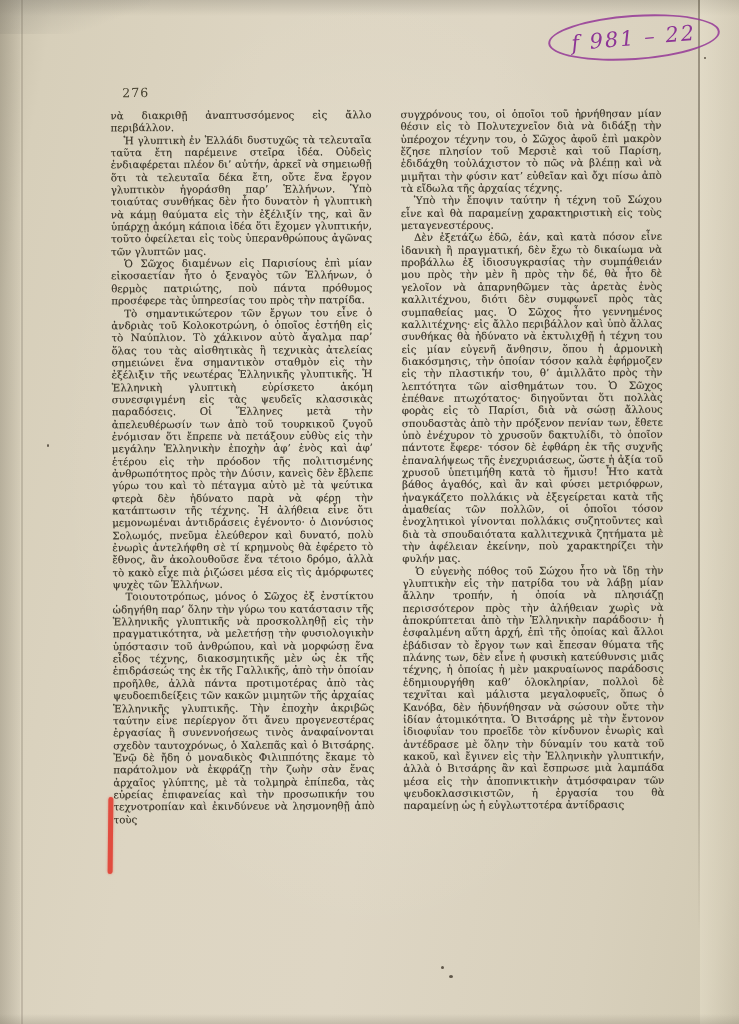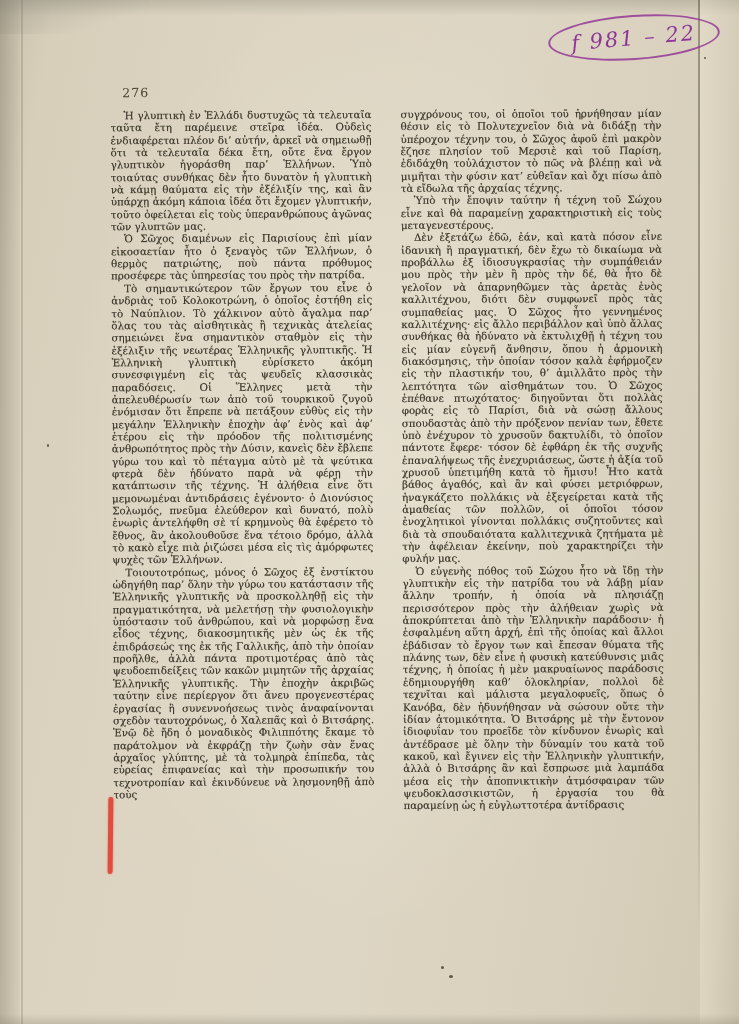--- a/index.html
+++ b/index.html
@@ -150,20 +150,21 @@
   <div class="edge-bottom"></div>
 
   <div class="annotation">
     <span class="annotation-text">f 981 – 22</span>
   </div>
 
   <div class="content">
     <div class="page-number">276</div>
     <div class="columns">
       <div class="col">
+        <p class="no-indent">νὰ διακριθῇ ἀναπτυσσόμενος εἰς ἄλλο περιβάλλον.</p>
         <p>Ἡ γλυπτικὴ ἐν Ἑλλάδι δυστυχῶς τὰ τελευταῖα ταῦτα ἔτη παρέμεινε στεῖρα ἰδέα. Οὐδεὶς ἐνδιαφέρεται πλέον δι’ αὐτήν, ἀρκεῖ νὰ σημειωθῇ ὅτι τὰ τελευταῖα δέκα ἔτη, οὔτε ἕνα ἔργον γλυπτικὸν ἠγοράσθη παρ’ Ἑλλήνων. Ὑπὸ τοιαύτας συνθήκας δὲν ἦτο δυνατὸν ἡ γλυπτικὴ νὰ κάμῃ θαύματα εἰς τὴν ἐξέλιξίν της, καὶ ἂν ὑπάρχῃ ἀκόμη κάποια ἰδέα ὅτι ἔχομεν γλυπτικήν, τοῦτο ὀφείλεται εἰς τοὺς ὑπερανθρώπους ἀγῶνας τῶν γλυπτῶν μας.</p>
         <p>Ὁ Σῶχος διαμένων εἰς Παρισίους ἐπὶ μίαν εἰκοσαετίαν ἦτο ὁ ξεναγὸς τῶν Ἑλλήνων, ὁ θερμὸς πατριώτης, ποὺ πάντα πρόθυμος προσέφερε τὰς ὑπηρεσίας του πρὸς τὴν πατρίδα.</p>
         <p>Τὸ σημαντικώτερον τῶν ἔργων του εἶνε ὁ ἀνδριὰς τοῦ Κολοκοτρώνη, ὁ ὁποῖος ἐστήθη εἰς τὸ Ναύπλιον. Τὸ χάλκινον αὐτὸ ἄγαλμα παρ’ ὅλας του τὰς αἰσθητικὰς ἢ τεχνικὰς ἀτελείας σημειώνει ἕνα σημαντικὸν σταθμὸν εἰς τὴν ἐξέλιξιν τῆς νεωτέρας Ἑλληνικῆς γλυπτικῆς. Ἡ Ἑλληνικὴ γλυπτικὴ εὑρίσκετο ἀκόμη συνεσφιγμένη εἰς τὰς ψευδεῖς κλασσικὰς παραδόσεις. Οἱ Ἕλληνες μετὰ τὴν ἀπελευθέρωσίν των ἀπὸ τοῦ τουρκικοῦ ζυγοῦ ἐνόμισαν ὅτι ἔπρεπε νὰ πετάξουν εὐθὺς εἰς τὴν μεγάλην Ἑλληνικὴν ἐποχὴν ἀφ’ ἑνὸς καὶ ἀφ’ ἑτέρου εἰς τὴν πρόοδον τῆς πολιτισμένης ἀνθρωπότητος πρὸς τὴν Δύσιν, κανεὶς δὲν ἔβλεπε γύρω του καὶ τὸ πέταγμα αὐτὸ μὲ τὰ ψεύτικα φτερὰ δὲν ἠδύνατο παρὰ νὰ φέρῃ τὴν κατάπτωσιν τῆς τέχνης. Ἡ ἀλήθεια εἶνε ὅτι μεμονωμέναι ἀντιδράσεις ἐγένοντο· ὁ Διονύσιος Σολωμός, πνεῦμα ἐλεύθερον καὶ δυνατό, πολὺ ἐνωρὶς ἀντελήφθη σὲ τί κρημνοὺς θὰ ἐφέρετο τὸ ἔθνος, ἂν ἀκολουθοῦσε ἕνα τέτοιο δρόμο, ἀλλὰ τὸ κακὸ εἶχε πιὰ ῥιζώσει μέσα εἰς τὶς ἀμόρφωτες ψυχὲς τῶν Ἑλλήνων.</p>
         <p>Τοιουτοτρόπως, μόνος ὁ Σῶχος ἐξ ἐνστίκτου ὡδηγήθη παρ’ ὅλην τὴν γύρω του κατάστασιν τῆς Ἑλληνικῆς γλυπτικῆς νὰ προσκολληθῇ εἰς τὴν πραγματικότητα, νὰ μελετήσῃ τὴν φυσιολογικὴν ὑπόστασιν τοῦ ἀνθρώπου, καὶ νὰ μορφώσῃ ἕνα εἶδος τέχνης, διακοσμητικῆς μὲν ὡς ἐκ τῆς ἐπιδράσεώς της ἐκ τῆς Γαλλικῆς, ἀπὸ τὴν ὁποίαν προῆλθε, ἀλλὰ πάντα προτιμοτέρας ἀπὸ τὰς ψευδοεπιδείξεις τῶν κακῶν μιμητῶν τῆς ἀρχαίας Ἑλληνικῆς γλυπτικῆς. Τὴν ἐποχὴν ἀκριβῶς ταύτην εἶνε περίεργον ὅτι ἄνευ προγενεστέρας ἐργασίας ἢ συνεννοήσεως τινὸς ἀναφαίνονται σχεδὸν ταυτοχρόνως, ὁ Χαλεπᾶς καὶ ὁ Βιτσάρης. Ἐνῷ δὲ ἤδη ὁ μοναδικὸς Φιλιππότης ἔκαμε τὸ παράτολμον νὰ ἐκφράζῃ τὴν ζωὴν σὰν ἕνας ἀρχαῖος γλύπτης, μὲ τὰ τολμηρὰ ἐπίπεδα, τὰς εὐρείας ἐπιφανείας καὶ τὴν προσωπικήν του τεχνοτροπίαν καὶ ἐκινδύνευε νὰ λησμονηθῇ ἀπὸ τοὺς</p>
       </div>
       <div class="col">
         <p class="no-indent">συγχρόνους του, οἱ ὁποῖοι τοῦ ἠρνήθησαν μίαν θέσιν εἰς τὸ Πολυτεχνεῖον διὰ νὰ διδάξῃ τὴν ὑπέροχον τέχνην του, ὁ Σῶχος ἀφοῦ ἐπὶ μακρὸν ἔζησε πλησίον τοῦ Μερσιὲ καὶ τοῦ Παρίση, ἐδιδάχθη τοὐλάχιστον τὸ πῶς νὰ βλέπῃ καὶ νὰ μιμῆται τὴν φύσιν κατ’ εὐθεῖαν καὶ ὄχι πίσω ἀπὸ τὰ εἴδωλα τῆς ἀρχαίας τέχνης.</p>
         <p>Ὑπὸ τὴν ἔποψιν ταύτην ἡ τέχνη τοῦ Σώχου εἶνε καὶ θὰ παραμείνῃ χαρακτηριστικὴ εἰς τοὺς μεταγενεστέρους.</p>
         <p>Δὲν ἐξετάζω ἐδῶ, ἐάν, καὶ κατὰ πόσον εἶνε ἰδανικὴ ἢ πραγματική, δὲν ἔχω τὸ δικαίωμα νὰ προβάλλω ἐξ ἰδιοσυγκρασίας τὴν συμπάθειάν μου πρὸς τὴν μὲν ἢ πρὸς τὴν δέ, θὰ ἦτο δὲ γελοῖον νὰ ἀπαρνηθῶμεν τὰς ἀρετὰς ἑνὸς καλλιτέχνου, διότι δὲν συμφωνεῖ πρὸς τὰς συμπαθείας μας. Ὁ Σῶχος ἦτο γεννημένος καλλιτέχνης· εἰς ἄλλο περιβάλλον καὶ ὑπὸ ἄλλας συνθήκας θὰ ἠδύνατο νὰ ἐκτυλιχθῇ ἡ τέχνη του εἰς μίαν εὐγενῆ ἄνθησιν, ὅπου ἡ ἁρμονικὴ διακόσμησις, τὴν ὁποίαν τόσον καλὰ ἐφήρμοζεν εἰς τὴν πλαστικήν του, θ’ ἀμιλλᾶτο πρὸς τὴν λεπτότητα τῶν αἰσθημάτων του. Ὁ Σῶχος ἐπέθανε πτωχότατος· διηγοῦνται ὅτι πολλὰς φορὰς εἰς τὸ Παρίσι, διὰ νὰ σώσῃ ἄλλους σπουδαστὰς ἀπὸ τὴν πρόξενον πενίαν των, ἔθετε ὑπὸ ἐνέχυρον τὸ χρυσοῦν δακτυλίδι, τὸ ὁποῖον πάντοτε ἔφερε· τόσον δὲ ἐφθάρη ἐκ τῆς συχνῆς ἐπαναλήψεως τῆς ἐνεχυριάσεως, ὥστε ἡ ἀξία τοῦ χρυσοῦ ὑπετιμήθη κατὰ τὸ ἥμισυ! Ἦτο κατὰ βάθος ἀγαθός, καὶ ἂν καὶ φύσει μετριόφρων, ἠναγκάζετο πολλάκις νὰ ἐξεγείρεται κατὰ τῆς ἀμαθείας τῶν πολλῶν, οἱ ὁποῖοι τόσον ἐνοχλητικοὶ γίνονται πολλάκις συζητοῦντες καὶ διὰ τὰ σπουδαιότατα καλλιτεχνικὰ ζητήματα μὲ τὴν ἀφέλειαν ἐκείνην, ποὺ χαρακτηρίζει τὴν φυλήν μας.</p>
         <p>Ὁ εὐγενὴς πόθος τοῦ Σώχου ἦτο νὰ ἴδῃ τὴν γλυπτικὴν εἰς τὴν πατρίδα του νὰ λάβῃ μίαν ἄλλην τροπήν, ἡ ὁποία νὰ πλησιάζῃ περισσότερον πρὸς τὴν ἀλήθειαν χωρὶς νὰ ἀποκρύπτεται ἀπὸ τὴν Ἑλληνικὴν παράδοσιν· ἡ ἐσφαλμένη αὕτη ἀρχή, ἐπὶ τῆς ὁποίας καὶ ἄλλοι ἐβάδισαν τὸ ἔργον των καὶ ἔπεσαν θύματα τῆς πλάνης των, δὲν εἶνε ἡ φυσικὴ κατεύθυνσις μιᾶς τέχνης, ἡ ὁποίας ἡ μὲν μακρυαίωνος παράδοσις ἐδημιουργήθη καθ’ ὁλοκληρίαν, πολλοὶ δὲ τεχνῖται καὶ μάλιστα μεγαλοφυεῖς, ὅπως ὁ Κανόβα, δὲν ἠδυνήθησαν νὰ σώσουν οὔτε τὴν ἰδίαν ἀτομικότητα. Ὁ Βιτσάρης μὲ τὴν ἔντονον ἰδιοφυΐαν του προεῖδε τὸν κίνδυνον ἐνωρὶς καὶ ἀντέδρασε μὲ ὅλην τὴν δύναμίν του κατὰ τοῦ κακοῦ, καὶ ἔγινεν εἰς τὴν Ἑλληνικὴν γλυπτικήν, ἀλλὰ ὁ Βιτσάρης ἂν καὶ ἔσπρωσε μιὰ λαμπάδα μέσα εἰς τὴν ἀποπνικτικὴν ἀτμόσφαιραν τῶν ψευδοκλασσικιστῶν, ἡ ἐργασία του θὰ παραμείνῃ ὡς ἡ εὐγλωττοτέρα ἀντίδρασις</p>

